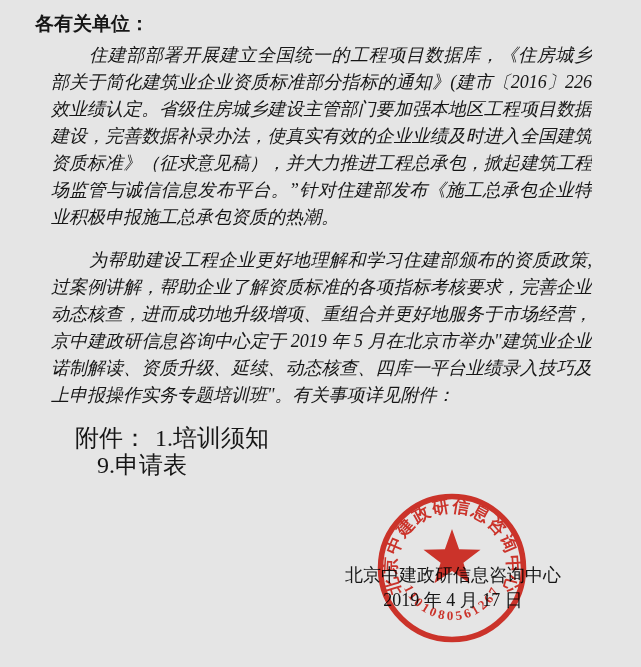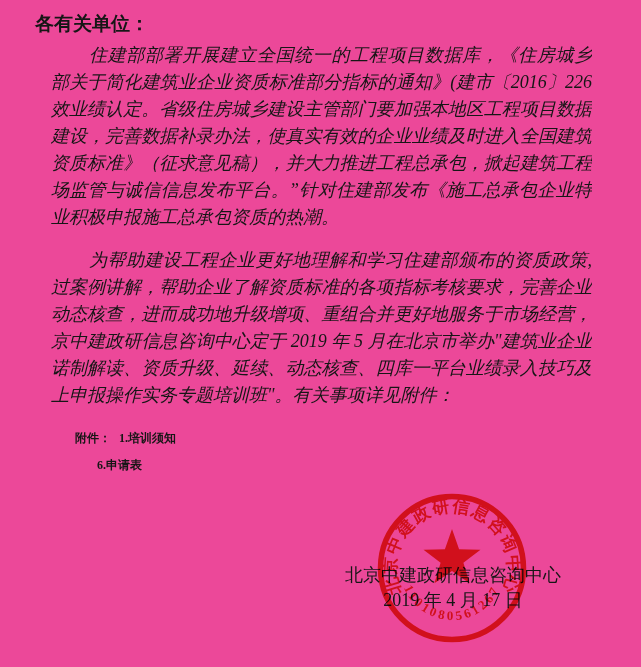--- a/index.html
+++ b/index.html
@@ -1,21 +1,21 @@
 <!DOCTYPE html>
 <html><head>
 <meta charset="utf-8">
 <style>
   * { box-sizing: border-box; }
   html, body { margin: 0; padding: 0; background: #ffffff; }
   .page {
     position: relative;
     width: 641px;
     height: 667px;
-    background: #ec4899;
+    background: #e5e5e5;
     overflow: hidden;
     font-family: "Liberation Serif", "DejaVu Serif", serif;
     color: #161616;
   }
   .content { padding: 10px 33px 0 35px; }
   .salutation {
     font-size: 19px;
     font-weight: bold;
     line-height: 27px;
     height: 27px;
@@ -26,24 +26,23 @@
     font-size: 18px;
     line-height: 27px;
     height: 27px;
     overflow: hidden;
     text-align: justify;
     text-align-last: justify;
   }
   .line.first { padding-left: 38px; }
   .line.short { text-align: right; text-align-last: left; }
   .att-row {
-    font-size: 12px;
+    font-size: 24px;
     line-height: 27px;
     height: 27px;
-    font-weight: bold;
   }
   .att-row-1 { margin-top: 10px; padding-left: 40px; }
   .att-row-1 .att-item { margin-left: 8px; }
   .att-row-2 { padding-left: 62px; }
   .signature {
     position: absolute;
     left: 343px;
     top: 563px;
     width: 220px;
     text-align: center;
@@ -89,21 +88,21 @@
       <div class="line">过案例讲解，帮助企业了解资质标准的各项指标考核要求，完善企业数</div>
       <div class="line">动态核查，进而成功地升级增项、重组合并更好地服务于市场经营，北</div>
       <div class="line">京中建政研信息咨询中心定于 2019 年 5 月在北京市举办"建筑业企业承</div>
       <div class="line">诺制解读、资质升级、延续、动态核查、四库一平台业绩录入技巧及网</div>
       <div class="line short">上申报操作实务专题培训班"。有关事项详见附件：</div>
     </div>
 
     <div class="att-row att-row-1">
       <span class="att-label">附件：</span><span class="att-item">1.培训须知</span>
     </div>
-    <div class="att-row att-row-2">6.申请表</div>
+    <div class="att-row att-row-2">9.申请表</div>
 
   </div>
 
   <div class="signature">
     <div class="sig-org">北京中建政研信息咨询中心</div>
     <div class="sig-date">2019 年 4 月 17 日</div>
   </div>
 
   <svg class="seal" viewBox="0 0 190 190" xmlns="http://www.w3.org/2000/svg">
     <defs>

